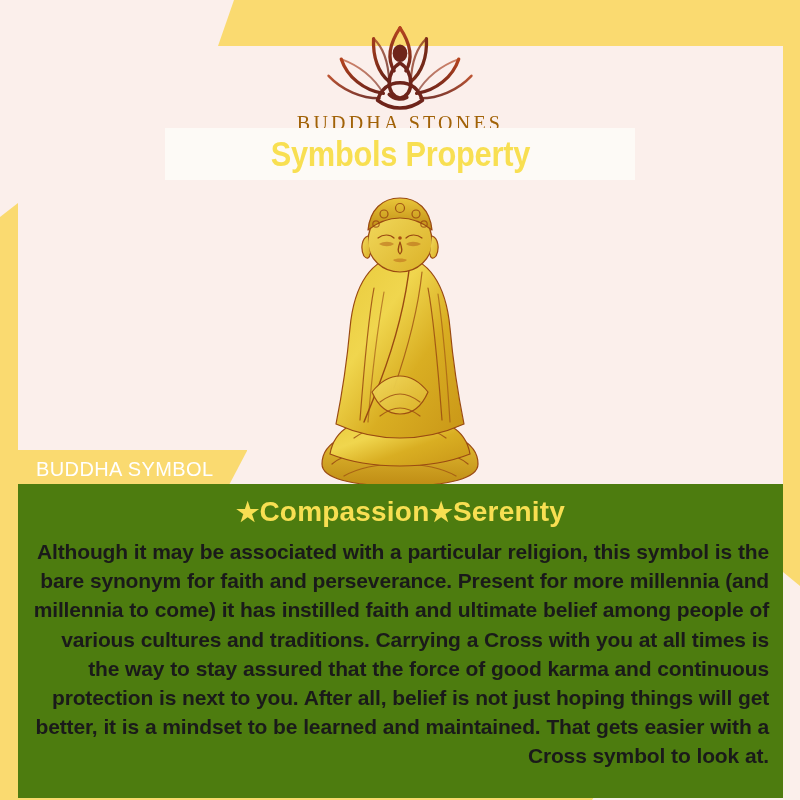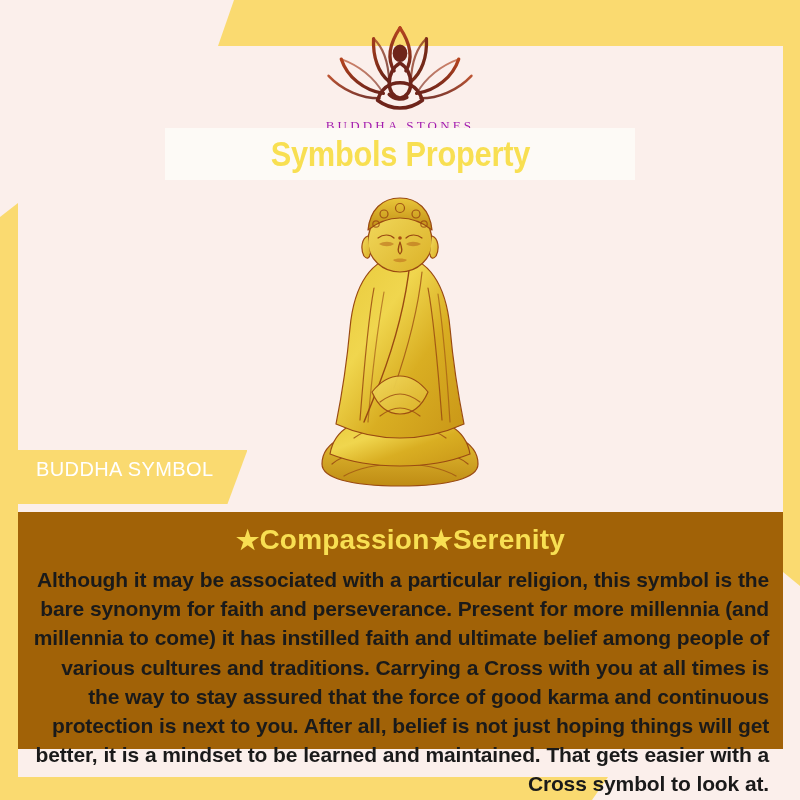--- a/index.html
+++ b/index.html
@@ -76,25 +76,24 @@
     text-align: center;
   }
   .brand-mark {
     display: block;
     margin: 0 auto;
     width: 170px;
     height: 90px;
   }
   .brand-name {
     display: block;
-    margin-top: 6px;
     font-family: "Liberation Serif", serif;
-    font-size: 13px;
+    font-size: 20px;
     letter-spacing: 3.2px;
-    color: #a21caf;
+    color: #a16207;
     font-weight: 400;
   }
 
   
   .title-band {
     position: absolute;
     top: 128px;
     left: 165px;
     width: 470px;
     height: 52px;
@@ -129,42 +128,42 @@
     width: 180px;
     height: 300px;
   }
 
   
   .ribbon {
     position: absolute;
     top: 450px;
     left: 18px;
     height: 38px;
-    padding: 0 34px 16px 18px;
+    padding: 0 34px 0 18px;
     background: #fada70;
     display: flex;
     align-items: center;
     clip-path: polygon(0 0, 100% 0, calc(100% - 20px) 100%, 0 100%);
   }
   .ribbon-text {
     font-family: "Liberation Sans Narrow", "Liberation Sans", sans-serif;
     font-size: 20px;
     color: #ffffff;
     letter-spacing: 0.4px;
     white-space: nowrap;
   }
 
   
   .content-card {
     position: absolute;
-    top: 512px;
+    top: 484px;
     left: 18px;
     width: 765px;
-    height: 237px;
-    background: #a16207;
+    height: 314px;
+    background: #4d7c0f;
   }
 
   .subtitle {
     margin: 0;
     padding-top: 12px;
     text-align: center;
     font-family: "Liberation Sans Narrow", "Liberation Sans", sans-serif;
     font-weight: 700;
     font-size: 28px;
     color: #f8df52;

